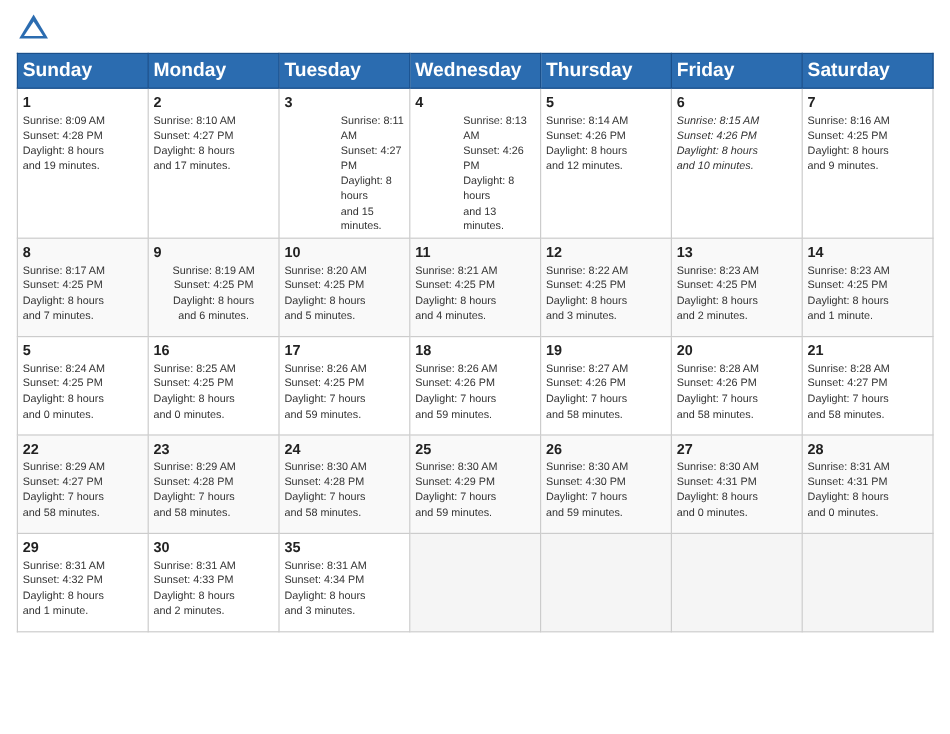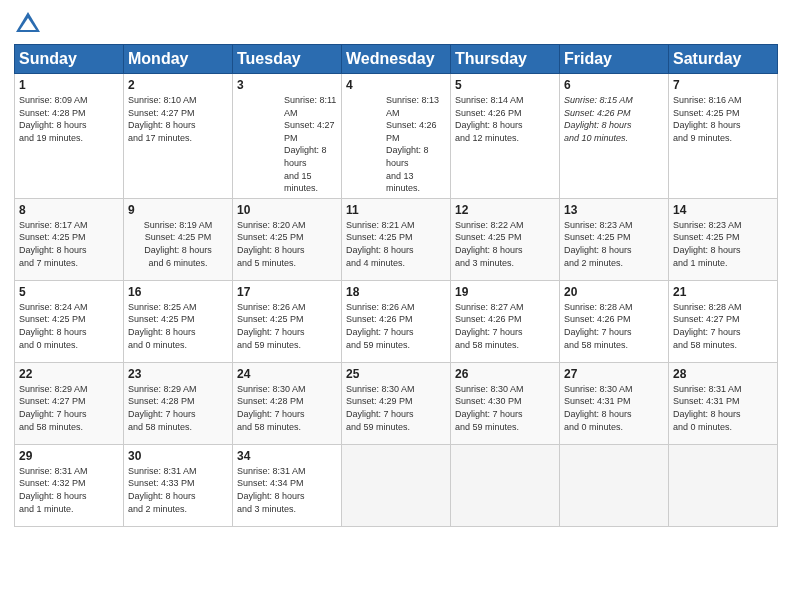--- a/index.html
+++ b/index.html
@@ -341,21 +341,21 @@
 and 1 minute.</div>
           </td>
           <td>
             <span class="day-num">30</span>
             <div class="cell-info" style="white-space: pre-line;">Sunrise: 8:31 AM
 Sunset: 4:33 PM
 Daylight: 8 hours
 and 2 minutes.</div>
           </td>
           <td>
-            <span class="day-num">34</span>
+            <span class="day-num">35</span>
             <div class="cell-info" style="white-space: pre-line;">Sunrise: 8:31 AM
 Sunset: 4:34 PM
 Daylight: 8 hours
 and 3 minutes.</div>
           </td>
           <td class="empty"></td>
           <td class="empty"></td>
           <td class="empty"></td>
           <td class="empty"></td>
         </tr>

